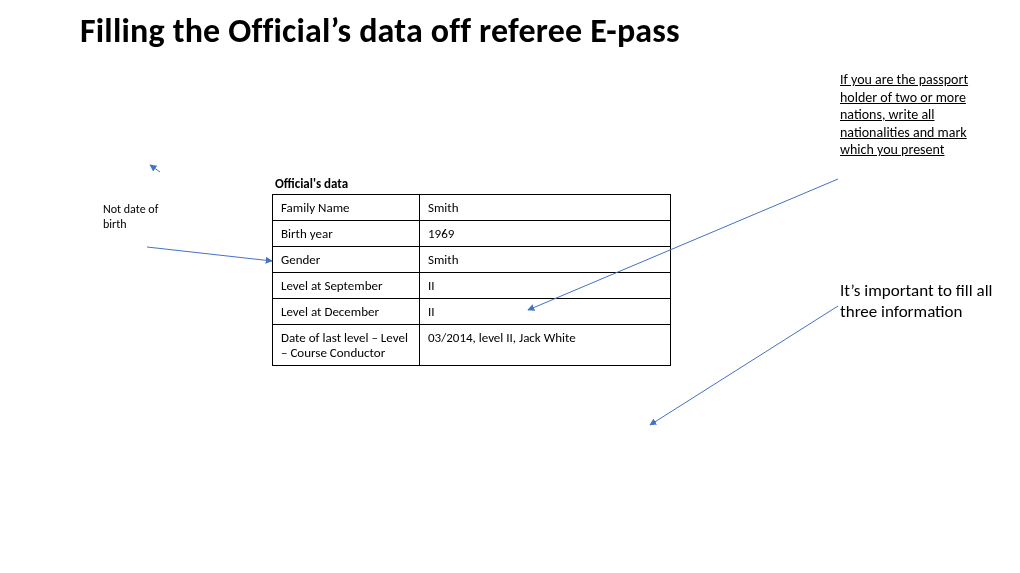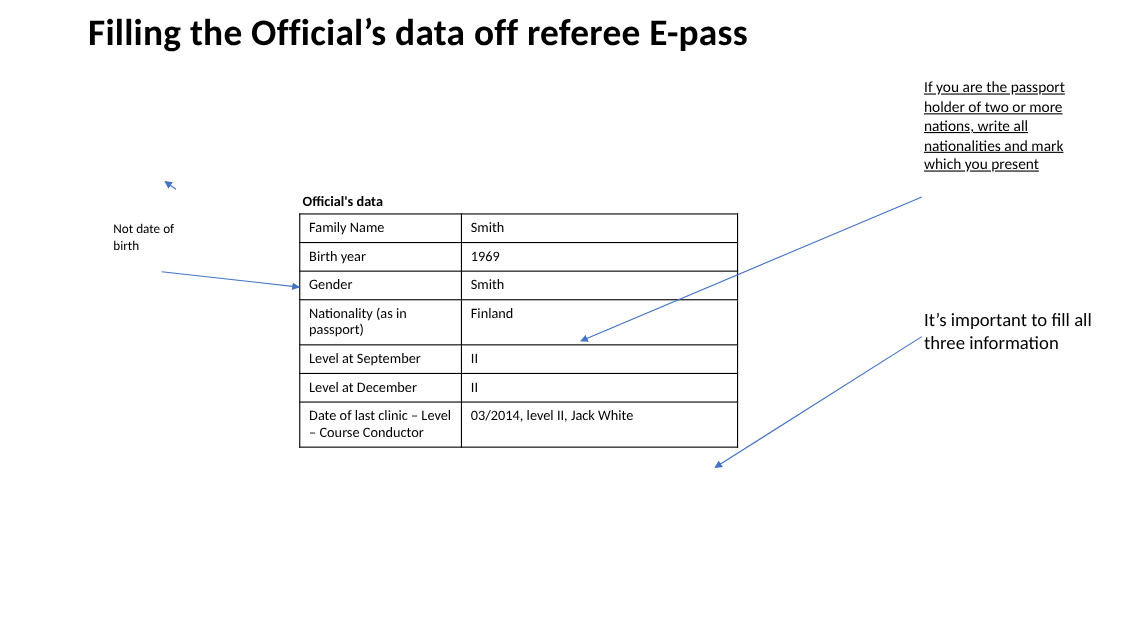--- a/index.html
+++ b/index.html
@@ -97,33 +97,29 @@
       </tr>
       <tr>
         <td class="label">Birth year</td>
         <td class="value">1969</td>
       </tr>
       <tr>
         <td class="label">Gender</td>
         <td class="value">Smith</td>
       </tr>
       <tr>
-        <td class="label">Nationality (as in passport)</td>
-        <td class="value">Finland</td>
-      </tr>
-      <tr>
         <td class="label">Level at September</td>
         <td class="value">II</td>
       </tr>
       <tr>
         <td class="label">Level at December</td>
         <td class="value">II</td>
       </tr>
       <tr>
-        <td class="label">Date of last clinic – Level – Course Conductor</td>
+        <td class="label">Date of last level – Level – Course Conductor</td>
         <td class="value">03/2014, level II, Jack White</td>
       </tr>
     </tbody>
 </table>
 
 <svg class="arrows">
   <defs>
     <marker id="ah" viewBox="0 0 10 10" refX="9" refY="5" markerWidth="7" markerHeight="7" orient="auto-start-reverse">
       <path d="M0,0 L10,5 L0,10 z" fill="#4472C4"></path>
     </marker>

